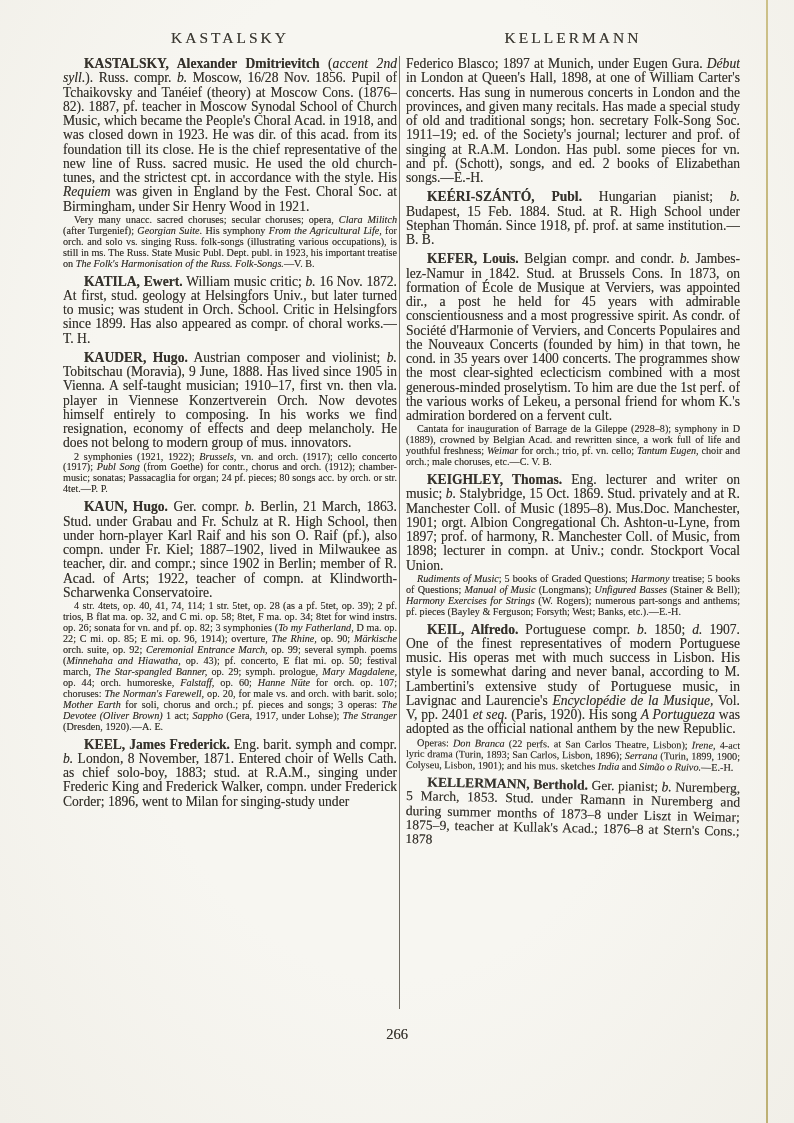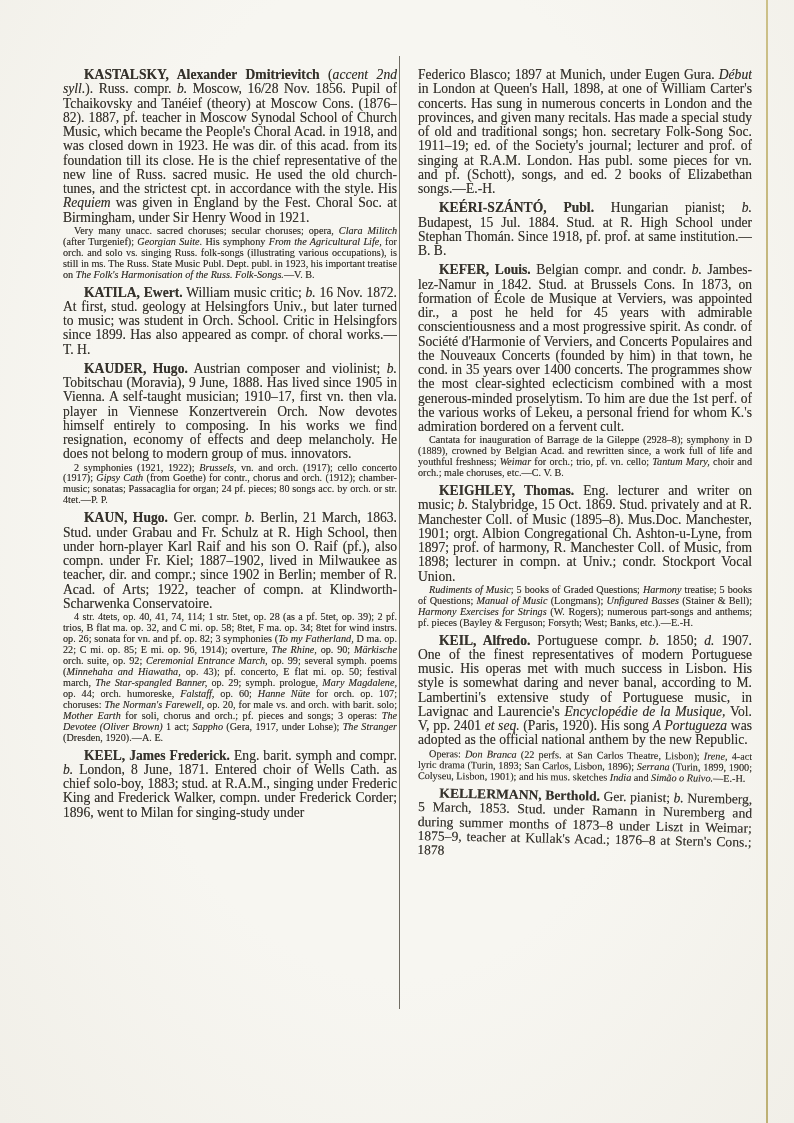--- a/index.html
+++ b/index.html
@@ -26,25 +26,25 @@
     width:1px;height:953px;
     background:#716d64;
   }
   .page-edge{
     position:absolute;left:766px;top:0;
     width:2px;height:1123px;
     background:linear-gradient(#c6b877 0%,#ab9a55 60%,#b5a660 100%);
     opacity:.85;
   }
   .col{
-    position:absolute;top:68px;width:334px;height:960px;
+    position:absolute;top:57px;width:334px;height:960px;
     overflow:hidden;
   }
   .col-left{left:63px;}
-  .col-right{left:406px;margin-left:12px;}
+  .col-right{left:406px;}
   .entry{margin:0 0 5px 0;}
   .entry p{margin:0;padding:0;text-align:justify;}
   p.body{
     font-size:13.6px;line-height:14.25px;
     text-indent:21px;
   }
   p.body.cont{text-indent:0;}
   p.small{
     font-size:10.2px;line-height:10.95px;
     text-indent:11px;
@@ -58,62 +58,65 @@
   .pagenum{
     position:absolute;top:1026px;left:0;width:794px;
     text-align:center;
     font-size:14.5px;color:#34312b;
   }
 </style>
 </head>
 <body>
 
 <div class="page">
+  <div class="runhead runhead-left">KASTALSKY</div>
+  <div class="runhead runhead-right">KELLERMANN</div>
 
   <div class="divider"></div>
   <div class="page-edge"></div>
 
   <div class="col col-left">
       <div class="entry">
         <p class="body"><span class="b">KASTALSKY, Alexander Dmitrievitch</span><span> (</span><span class="i">accent 2nd syll.</span><span>). Russ. compr. </span><span class="i">b.</span><span> Moscow, 16/28 Nov. 1856. Pupil of Tchaikovsky and Tanéief (theory) at Moscow Cons. (1876–82). 1887, pf. teacher in Moscow Synodal School of Church Music, which became the People's Choral Acad. in 1918, and was closed down in 1923. He was dir. of this acad. from its foundation till its close. He is the chief representative of the new line of Russ. sacred music. He used the old church-tunes, and the strictest cpt. in accordance with the style. His </span><span class="i">Requiem</span><span> was given in England by the Fest. Choral Soc. at Birmingham, under Sir Henry Wood in 1921.</span></p>
         <p class="small"><span>Very many unacc. sacred choruses; secular choruses; opera, </span><span class="i">Clara Militch</span><span> (after Turgenief); </span><span class="i">Georgian Suite.</span><span> His symphony </span><span class="i">From the Agricultural Life,</span><span> for orch. and solo vs. singing Russ. folk-songs (illustrating various occupations), is still in ms. The Russ. State Music Publ. Dept. publ. in 1923, his important treatise on </span><span class="i">The Folk's Harmonisation of the Russ. Folk-Songs.</span><span>—V. B.</span></p>
       </div>
       <div class="entry">
         <p class="body"><span class="b">KATILA, Ewert.</span><span> William music critic; </span><span class="i">b.</span><span> 16 Nov. 1872. At first, stud. geology at Helsingfors Univ., but later turned to music; was student in Orch. School. Critic in Helsingfors since 1899. Has also appeared as compr. of choral works.—T. H.</span></p>
       </div>
       <div class="entry">
         <p class="body"><span class="b">KAUDER, Hugo.</span><span> Austrian composer and violinist; </span><span class="i">b.</span><span> Tobitschau (Moravia), 9 June, 1888. Has lived since 1905 in Vienna. A self-taught musician; 1910–17, first vn. then vla. player in Viennese Konzertverein Orch. Now devotes himself entirely to composing. In his works we find resignation, economy of effects and deep melancholy. He does not belong to modern group of mus. innovators.</span></p>
-        <p class="small"><span>2 symphonies (1921, 1922); </span><span class="i">Brussels,</span><span> vn. and orch. (1917); cello concerto (1917); </span><span class="i">Gipsy Cath</span><span> (from Goethe) for contr., chorus and orch. (1912); chamber-music; sonatas; Passacaglia for organ; 24 pf. pieces; 80 songs acc. by orch. or str. 4tet.—P. P.</span></p>
+        <p class="small"><span>2 symphonies (1921, 1922); </span><span class="i">Brussels,</span><span> vn. and orch. (1917); cello concerto (1917); </span><span class="i">Publ Song</span><span> (from Goethe) for contr., chorus and orch. (1912); chamber-music; sonatas; Passacaglia for organ; 24 pf. pieces; 80 songs acc. by orch. or str. 4tet.—P. P.</span></p>
       </div>
       <div class="entry">
         <p class="body"><span class="b">KAUN, Hugo.</span><span> Ger. compr. </span><span class="i">b.</span><span> Berlin, 21 March, 1863. Stud. under Grabau and Fr. Schulz at R. High School, then under horn-player Karl Raif and his son O. Raif (pf.), also compn. under Fr. Kiel; 1887–1902, lived in Milwaukee as teacher, dir. and compr.; since 1902 in Berlin; member of R. Acad. of Arts; 1922, teacher of compn. at Klindworth-Scharwenka Conservatoire.</span></p>
         <p class="small"><span>4 str. 4tets, op. 40, 41, 74, 114; 1 str. 5tet, op. 28 (as a pf. 5tet, op. 39); 2 pf. trios, B flat ma. op. 32, and C mi. op. 58; 8tet, F ma. op. 34; 8tet for wind instrs. op. 26; sonata for vn. and pf. op. 82; 3 symphonies (</span><span class="i">To my Fatherland,</span><span> D ma. op. 22; C mi. op. 85; E mi. op. 96, 1914); overture, </span><span class="i">The Rhine,</span><span> op. 90; </span><span class="i">Märkische</span><span> orch. suite, op. 92; </span><span class="i">Ceremonial Entrance March,</span><span> op. 99; several symph. poems (</span><span class="i">Minnehaha and Hiawatha,</span><span> op. 43); pf. concerto, E flat mi. op. 50; festival march, </span><span class="i">The Star-spangled Banner,</span><span> op. 29; symph. prologue, </span><span class="i">Mary Magdalene,</span><span> op. 44; orch. humoreske, </span><span class="i">Falstaff,</span><span> op. 60; </span><span class="i">Hanne Nüte</span><span> for orch. op. 107; choruses: </span><span class="i">The Norman's Farewell,</span><span> op. 20, for male vs. and orch. with barit. solo; </span><span class="i">Mother Earth</span><span> for soli, chorus and orch.; pf. pieces and songs; 3 operas: </span><span class="i">The Devotee (Oliver Brown)</span><span> 1 act; </span><span class="i">Sappho</span><span> (Gera, 1917, under Lohse); </span><span class="i">The Stranger</span><span> (Dresden, 1920).—A. E.</span></p>
       </div>
       <div class="entry">
-        <p class="body"><span class="b">KEEL, James Frederick.</span><span> Eng. barit. symph and compr. </span><span class="i">b.</span><span> London, 8 June, 1871. Entered choir of Wells Cath. as chief solo-boy, 1883; stud. at R.A.M., singing under Frederic King and Frederick Walker, compn. under Frederick Corder; 1896, went to Milan for singing-study under</span></p>
+        <p class="body"><span class="b">KEEL, James Frederick.</span><span> Eng. barit. symph and compr. </span><span class="i">b.</span><span> London, 8 November, 1871. Entered choir of Wells Cath. as chief solo-boy, 1883; stud. at R.A.M., singing under Frederic King and Frederick Walker, compn. under Frederick Corder; 1896, went to Milan for singing-study under</span></p>
       </div>
     </div>
 
   <div class="col col-right">
       <div class="entry">
         <p class="body cont"><span>Federico Blasco; 1897 at Munich, under Eugen Gura. </span><span class="i">Début</span><span> in London at Queen's Hall, 1898, at one of William Carter's concerts. Has sung in numerous concerts in London and the provinces, and given many recitals. Has made a special study of old and traditional songs; hon. secretary Folk-Song Soc. 1911–19; ed. of the Society's journal; lecturer and prof. of singing at R.A.M. London. Has publ. some pieces for vn. and pf. (Schott), songs, and ed. 2 books of Elizabethan songs.—E.-H.</span></p>
       </div>
       <div class="entry">
-        <p class="body"><span class="b">KEÉRI-SZÁNTÓ, Publ.</span><span> Hungarian pianist; </span><span class="i">b.</span><span> Budapest, 15 Jul. 1884. Stud. at R. High School under Stephan Thomán. Since 1918, pf. prof. at same institution.—B. B.</span></p>
+        <p class="body"><span class="b">KEÉRI-SZÁNTÓ, Publ.</span><span> Hungarian pianist; </span><span class="i">b.</span><span> Budapest, 15 Feb. 1884. Stud. at R. High School under Stephan Thomán. Since 1918, pf. prof. at same institution.—B. B.</span></p>
       </div>
       <div class="entry">
         <p class="body"><span class="b">KEFER, Louis.</span><span> Belgian compr. and condr. </span><span class="i">b.</span><span> Jambes-lez-Namur in 1842. Stud. at Brussels Cons. In 1873, on formation of École de Musique at Verviers, was appointed dir., a post he held for 45 years with admirable conscientiousness and a most progressive spirit. As condr. of Société d'Harmonie of Verviers, and Concerts Populaires and the Nouveaux Concerts (founded by him) in that town, he cond. in 35 years over 1400 concerts. The programmes show the most clear-sighted eclecticism combined with a most generous-minded proselytism. To him are due the 1st perf. of the various works of Lekeu, a personal friend for whom K.'s admiration bordered on a fervent cult.</span></p>
-        <p class="small"><span>Cantata for inauguration of Barrage de la Gileppe (2928–8); symphony in D (1889), crowned by Belgian Acad. and rewritten since, a work full of life and youthful freshness; </span><span class="i">Weimar</span><span> for orch.; trio, pf. vn. cello; </span><span class="i">Tantum Mary,</span><span> choir and orch.; male choruses, etc.—C. V. B.</span></p>
+        <p class="small"><span>Cantata for inauguration of Barrage de la Gileppe (2928–8); symphony in D (1889), crowned by Belgian Acad. and rewritten since, a work full of life and youthful freshness; </span><span class="i">Weimar</span><span> for orch.; trio, pf. vn. cello; </span><span class="i">Tantum Eugen,</span><span> choir and orch.; male choruses, etc.—C. V. B.</span></p>
       </div>
       <div class="entry">
         <p class="body"><span class="b">KEIGHLEY, Thomas.</span><span> Eng. lecturer and writer on music; </span><span class="i">b.</span><span> Stalybridge, 15 Oct. 1869. Stud. privately and at R. Manchester Coll. of Music (1895–8). Mus.Doc. Manchester, 1901; orgt. Albion Congregational Ch. Ashton-u-Lyne, from 1897; prof. of harmony, R. Manchester Coll. of Music, from 1898; lecturer in compn. at Univ.; condr. Stockport Vocal Union.</span></p>
         <p class="small"><span class="i">Rudiments of Music</span><span>; 5 books of Graded Questions; </span><span class="i">Harmony</span><span> treatise; 5 books of Questions; </span><span class="i">Manual of Music</span><span> (Longmans); </span><span class="i">Unfigured Basses</span><span> (Stainer &amp; Bell); </span><span class="i">Harmony Exercises for Strings</span><span> (W. Rogers); numerous part-songs and anthems; pf. pieces (Bayley &amp; Ferguson; Forsyth; West; Banks, etc.).—E.-H.</span></p>
       </div>
       <div class="entry">
         <p class="body"><span class="b">KEIL, Alfredo.</span><span> Portuguese compr. </span><span class="i">b.</span><span> 1850; </span><span class="i">d.</span><span> 1907. One of the finest representatives of modern Portuguese music. His operas met with much success in Lisbon. His style is somewhat daring and never banal, according to M. Lambertini's extensive study of Portuguese music, in Lavignac and Laurencie's </span><span class="i">Encyclopédie de la Musique,</span><span> Vol. V, pp. 2401 </span><span class="i">et seq.</span><span> (Paris, 1920). His song </span><span class="i">A Portugueza</span><span> was adopted as the official national anthem by the new Republic.</span></p>
         <p class="small"><span>Operas: </span><span class="i">Don Branca</span><span> (22 perfs. at San Carlos Theatre, Lisbon); </span><span class="i">Irene,</span><span> 4-act lyric drama (Turin, 1893; San Carlos, Lisbon, 1896); </span><span class="i">Serrana</span><span> (Turin, 1899, 1900; Colyseu, Lisbon, 1901); and his mus. sketches </span><span class="i">India</span><span> and </span><span class="i">Simão o Ruivo.</span><span>—E.-H.</span></p>
       </div>
       <div class="entry">
         <p class="body"><span class="b">KELLERMANN, Berthold.</span><span> Ger. pianist; </span><span class="i">b.</span><span> Nuremberg, 5 March, 1853. Stud. under Ramann in Nuremberg and during summer months of 1873–8 under Liszt in Weimar; 1875–9, teacher at Kullak's Acad.; 1876–8 at Stern's Cons.; 1878</span></p>
       </div>
     </div>
 
+  <div class="pagenum">266</div>
 </div>
 
 </body></html>

